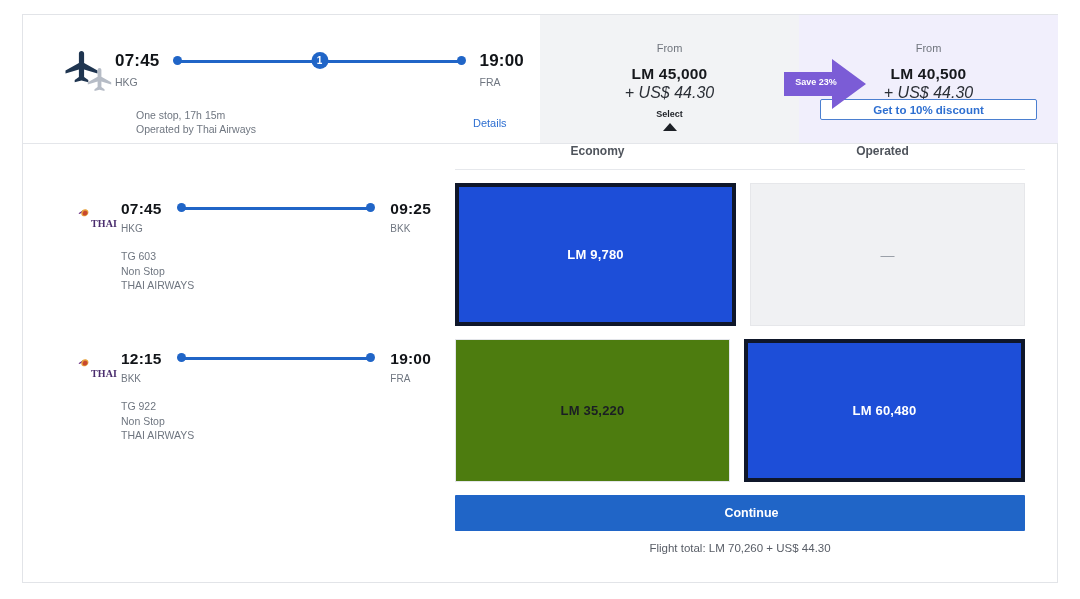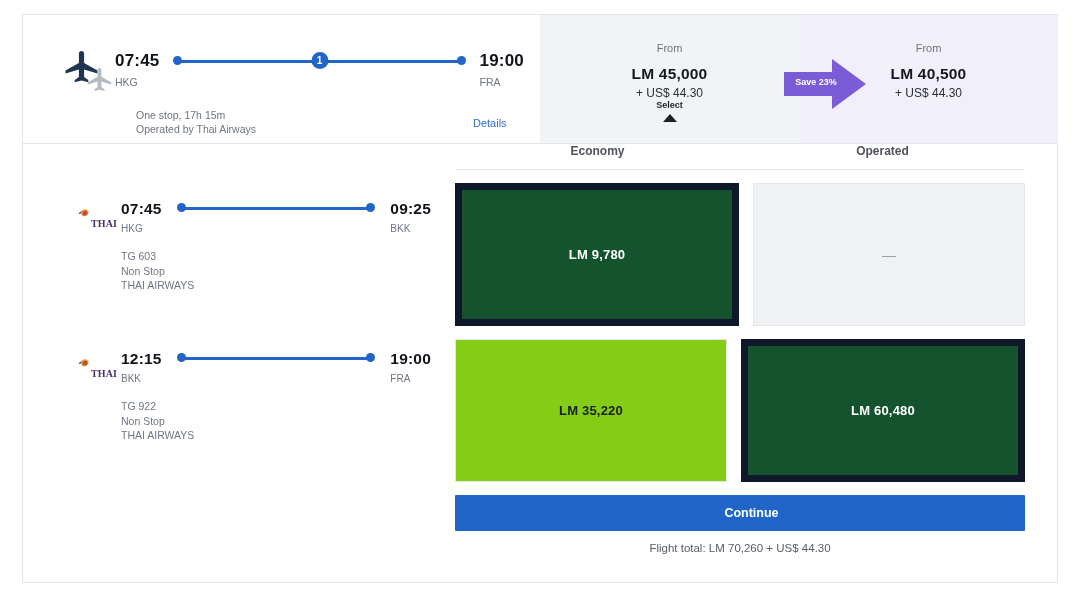--- a/index.html
+++ b/index.html
@@ -155,26 +155,28 @@
   }
   .price-main {
     font-size: 15.5px;
     font-weight: bold;
     color: #16181c;
     margin-top: 10px;
     line-height: 18px;
     letter-spacing: .2px;
   }
   .price-tax {
-    font-size: 12px;
+    font-size: 16px;
     color: #2b2f36;
     margin-top: 3px;
     line-height: 14px;
+    font-style: italic;
   }
   .select-ctl {
+    margin-top: 9px;
     font-size: 9px;
     font-weight: bold;
     color: #1d2026;
     line-height: 11px;
     cursor: pointer;
   }
   .select-caret {
     margin: 3px auto 0;
     width: 0;
     height: 0;
@@ -348,26 +350,26 @@
     flex: 1 1 0;
     box-sizing: border-box;
     display: flex;
     align-items: center;
     justify-content: center;
     font-size: 13px;
     font-weight: bold;
     letter-spacing: .2px;
   }
   .cell.selected {
-    background: #14532d;
+    background: #1d4ed8;
     color: #ffffff;
-    border: 7px solid #0f172a;
+    border: 4px solid #0f172a;
   }
   .cell.available {
-    background: #84cc16;
+    background: #4d7c0f;
     color: #1b1e24;
     border: 1px solid #e3e5e9;
   }
   .cell.unavailable {
     background: #f0f1f3;
     color: #9aa0a8;
     border: 1px solid #e6e7ea;
     font-weight: normal;
     font-size: 14px;
   }
@@ -442,20 +444,21 @@
       <div class="select-ctl">
         <div>Select</div>
         <div class="select-caret"></div>
       </div>
     </div>
 
     <div class="price-panel promo">
       <div class="price-from">From</div>
       <div class="price-main">LM 40,500</div>
       <div class="price-tax">+ US$ 44.30</div>
+      <div class="discount-btn">Get to 10% discount</div>
     </div>
 
     <div class="save-arrow">
       <svg viewBox="0 0 82 50" width="82" height="50">
         <path d="M0 13 L48 13 L48 0 L82 25 L48 50 L48 37 L0 37 Z" fill="#7b5cd6"></path>
       </svg>
       <div class="label">Save 23%</div>
     </div>
   </div>
 

